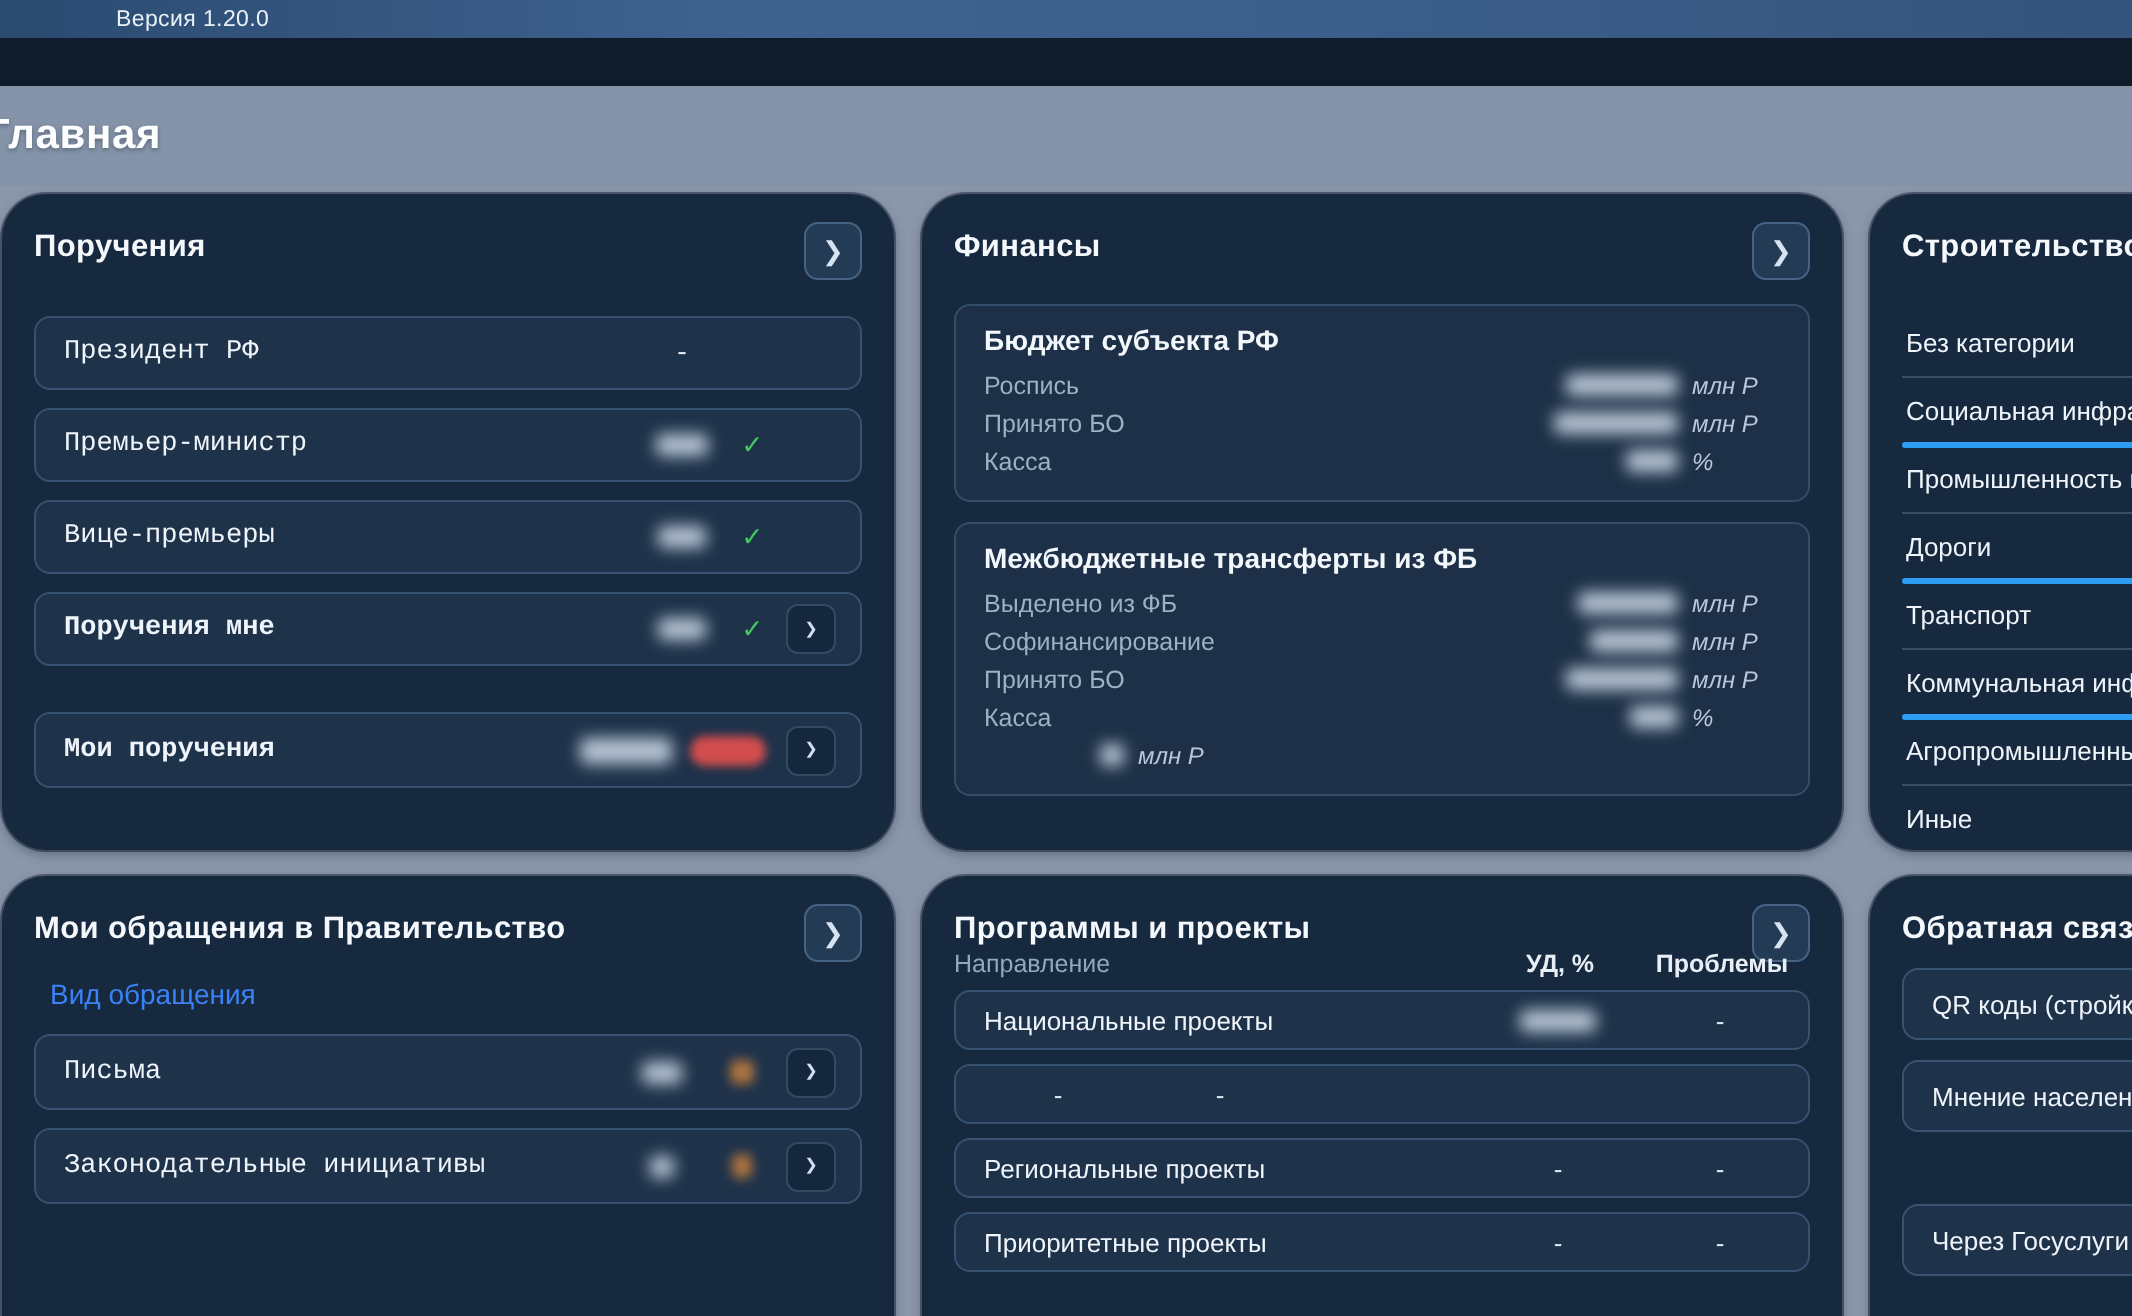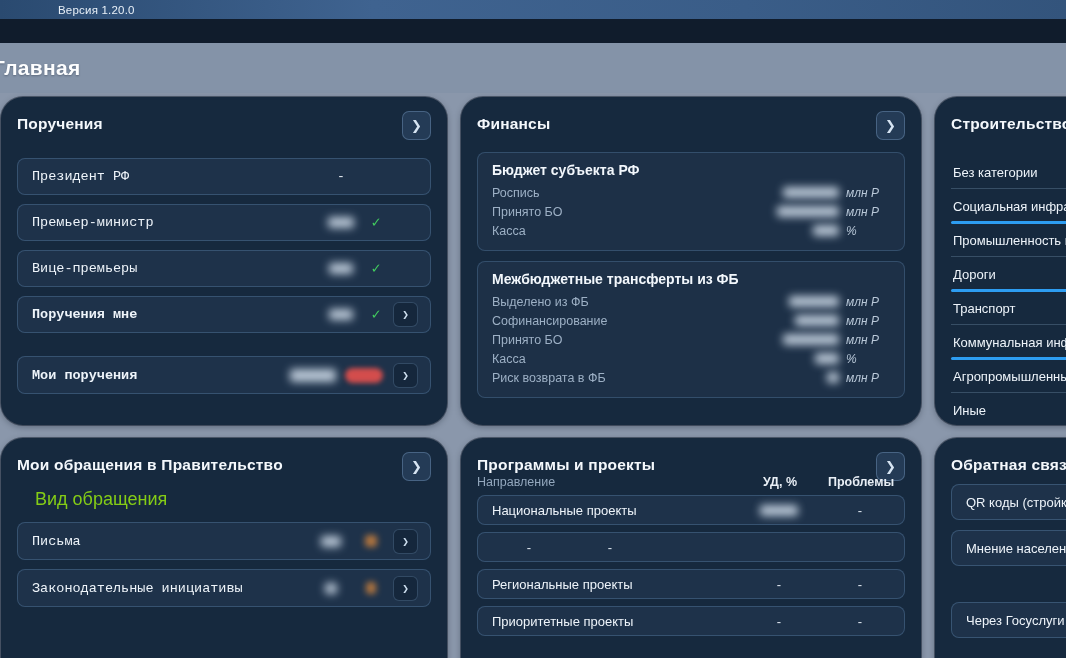--- a/index.html
+++ b/index.html
@@ -76,21 +76,21 @@
   .subcard-title{color:#f2f7fc;font-size:14px;font-weight:bold;margin-bottom:5px;}
   .fin-row{display:flex;align-items:center;height:19px;}
   .fin-row .flbl{flex:1;color:#9db0c5;font-size:12.5px;white-space:nowrap;}
   .fin-row .fval{display:flex;justify-content:flex-end;align-items:center;min-width:70px;}
   .fin-row .funit{width:44px;text-align:left;color:#b9c8d8;font-size:12px;margin-left:7px;white-space:nowrap;font-style:italic;}
   
   .cons-item{position:relative;padding:8px 2px 7px;border-bottom:1px solid rgba(145,175,205,.28);cursor:pointer;}
   .cons-item .clbl{color:#eef4fa;font-size:13px;white-space:nowrap;}
   .cons-item .bar{position:absolute;left:0;bottom:-2px;height:3.5px;border-radius:2px;background:#2d9df2;}
   
-  .sub-label{color:#84cc16;font-size:18px;margin:2px 0 12px 18px;}
+  .sub-label{color:#3b82f6;font-size:14px;margin:2px 0 12px 8px;}
   
   .prog-head{display:flex;align-items:center;margin:-6px 0 6px;}
   .prog-head .ph-dir{flex:1;color:#93a7bd;font-size:12.5px;}
   .col-ud{width:74px;text-align:center;}
   .col-pr{width:88px;text-align:center;}
   .prog-head .ph-col{color:#e8eef5;font-size:12.5px;font-weight:bold;}
   .prow{
     display:flex;align-items:center;height:30px;margin-bottom:7px;
     background:#1e324a;border:1px solid rgba(95,135,175,.38);border-radius:8px;
     padding:0 0 0 14px;cursor:pointer;box-sizing:border-box;
@@ -240,21 +240,20 @@
         <span class="funit">млн Р</span>
       </div>
       <div class="fin-row">
         <span class="flbl">Касса</span>
         <span class="fval">
             <span class="mask" style="width:24px"></span>
           </span>
         <span class="funit">%</span>
       </div>
       <div class="fin-row">
-        <span class="flbl">Риск возврата в ФБ</span>
         <span class="fval">
             <span class="mask" style="width:12px"></span>
           </span>
         <span class="funit">млн Р</span>
       </div>
     </div>
   </div>
 
   <div class="card tall">
     <div class="card-head" style="margin-bottom:22px">

